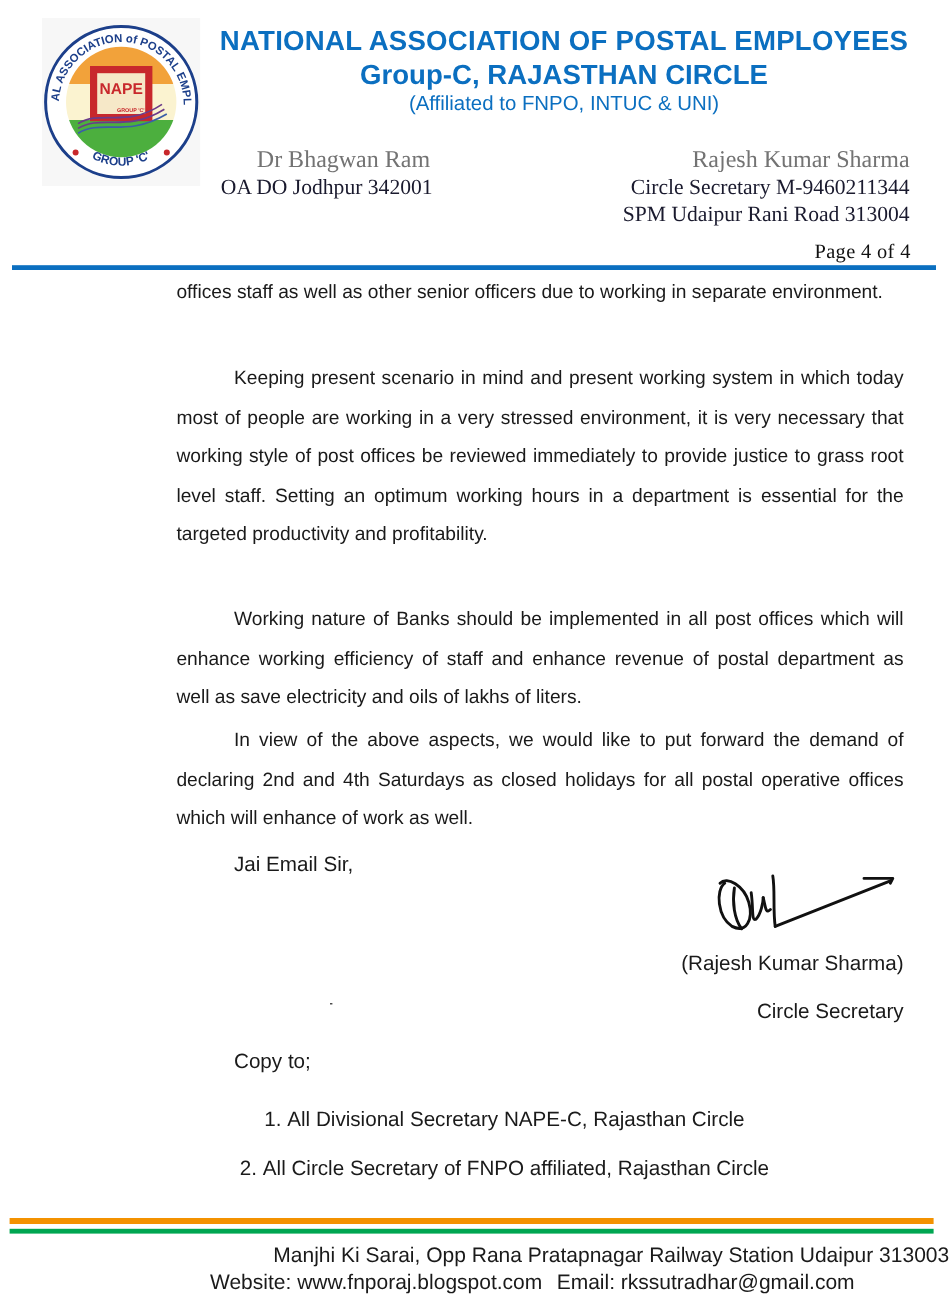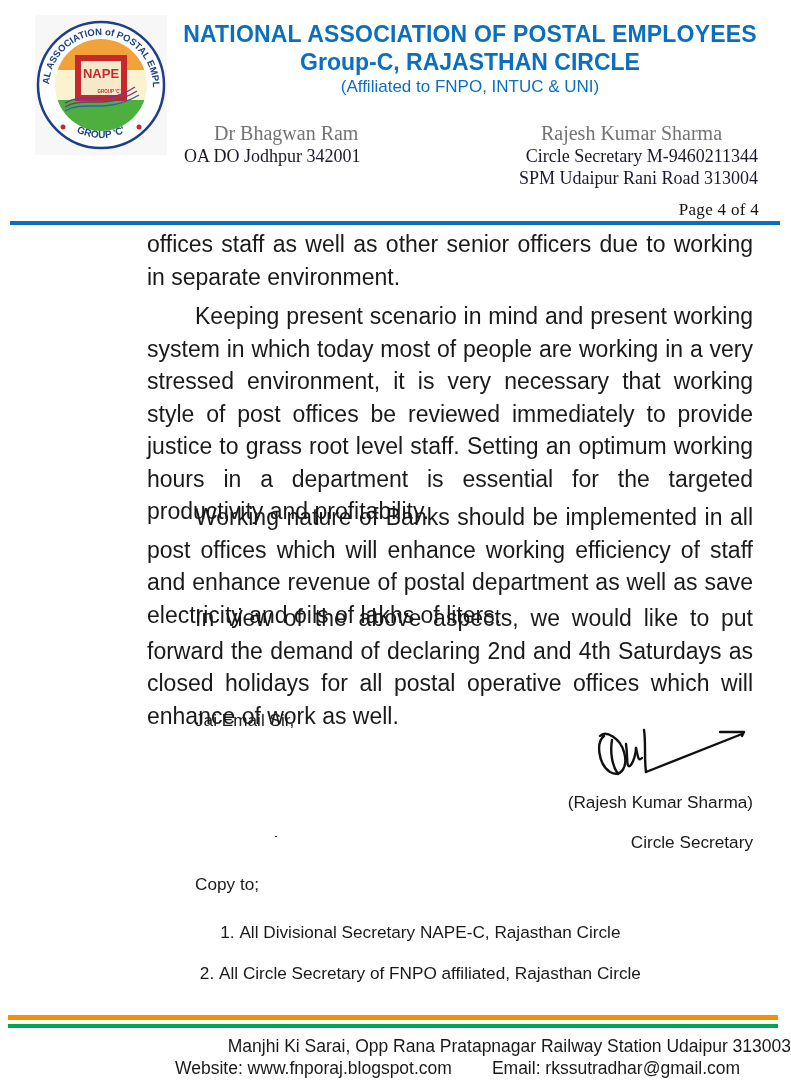--- a/index.html
+++ b/index.html
@@ -11,27 +11,27 @@
   .org-title { left: 180px; top: 20px; width: 580px; text-align: center; color: #0b6fc0; font-weight: bold; font-family: "Liberation Sans", sans-serif; }
   .org-title .l1 { font-size: 23px; line-height: 28px; letter-spacing: 0.2px; }
   .org-title .l2 { font-size: 23px; line-height: 28px; }
   .org-title .l3 { font-size: 17px; line-height: 22px; font-weight: normal; }
 
   .officer { font-family: "Liberation Serif", serif; font-size: 18px; line-height: 22px; color: #1a1a2e; }
   .officer .name { color: #737373; font-size: 20px; line-height: 24px; }
   .officer-left { left: 184px; top: 121px; }
   .officer-left .name { padding-left: 30px; }
   .officer-right { left: 495px; top: 121px; text-align: right; width: 263px; }
-  .officer-right .name { text-align: center; padding-left: 10px; }
+  .officer-right .name { text-align: right; padding-left: 10px; }
 
   .page-no { right: 32px; top: 200px; font-family: "Liberation Serif", serif; font-size: 17px; color: #111; letter-spacing: 0.3px; }
   .rule-blue { left: 10px; top: 221px; width: 770px; height: 4px; background: #0b6fc0; }
 
   
-  .para { left: 147px; width: 606px; font-size: 23px; line-height: 32.5px; text-align: justify; color: #1a1a1a; }
+  .para { left: 147px; width: 606px; font-size: 16px; line-height: 32.5px; text-align: justify; color: #1a1a1a; }
   .para .indent { display: inline-block; width: 48px; }
   .p0 { top: 228px; }
   .p1 { top: 300px; }
   .p2 { top: 501px; }
   .p3 { top: 602px; }
 
   .salutation { left: 195px; top: 710px; font-size: 17.2px; }
 
   .signature { left: 592px; top: 722px; width: 160px; height: 62px; }
   .sig-name { right: 38px; top: 792px; font-size: 17.2px; }
@@ -40,21 +40,21 @@
 
   .copy-to { left: 195px; top: 874px; font-size: 17.2px; }
   .copy-list { left: 195px; top: 912px; font-size: 17.2px; line-height: 41px; margin: 0; padding: 0; list-style: none; text-align: center; }
   .copy-list li .num { display: inline-block; width: 24px; }
 
   
   .stripe-orange { left: 8px; top: 1015px; width: 770px; height: 5px; background: #f39200; }
   .stripe-green { left: 8px; top: 1024px; width: 770px; height: 4px; background: #00a651; }
   .footer-addr { left: 0; width: 791px; top: 1036px; text-align: right; font-size: 17.5px; padding-left: 95px; box-sizing: border-box; color: #1a1a1a; }
   .footer-contact { left: 175px; top: 1058px; font-size: 17.5px; color: #1a1a1a; white-space: pre; }
-  .footer-contact .email { margin-left: 40px; }
+  .footer-contact .email { margin-left: 12px; }
 </style>
 </head>
 <body>
 
 <div class="abs logo">
   <svg width="132" height="140" viewBox="0 0 132 140">
     <defs>
       <clipPath id="c">
           <circle cx="66" cy="70" r="46"></circle>
         </clipPath>

